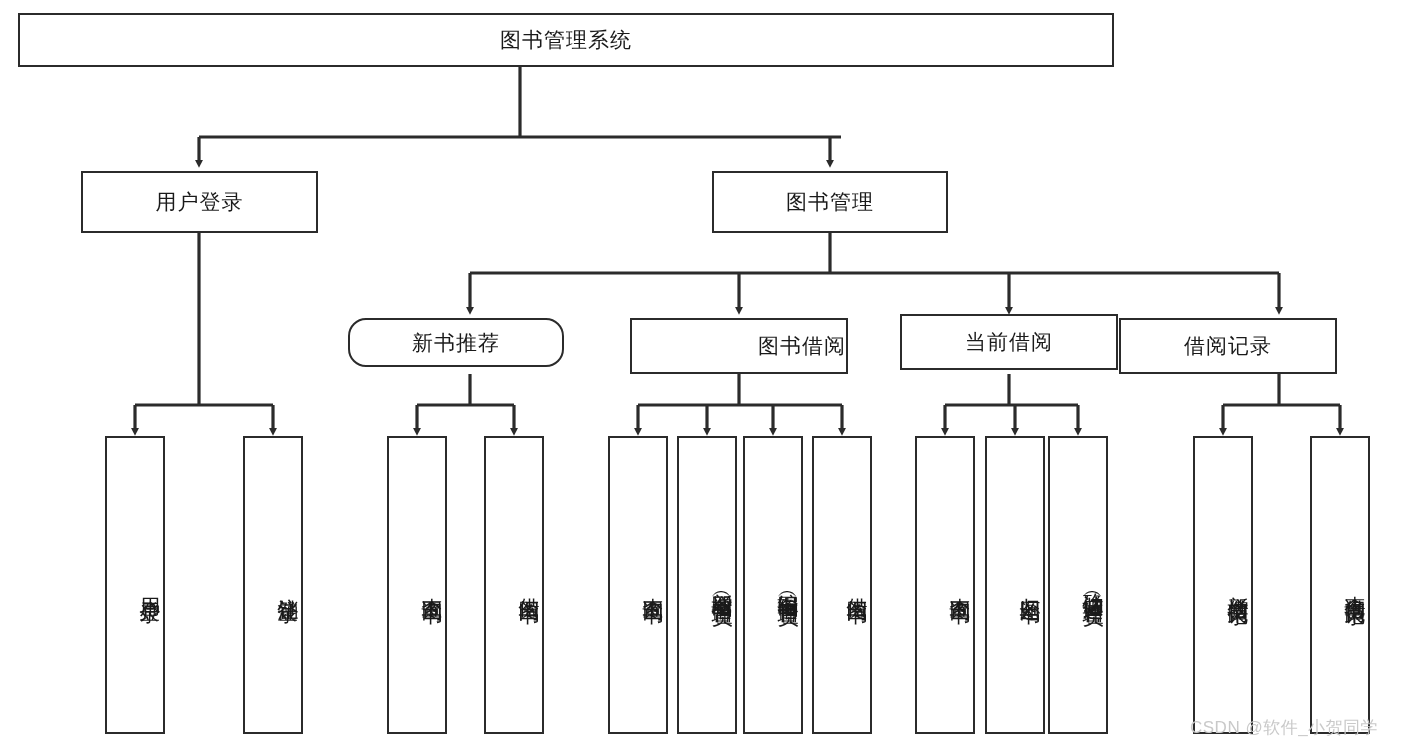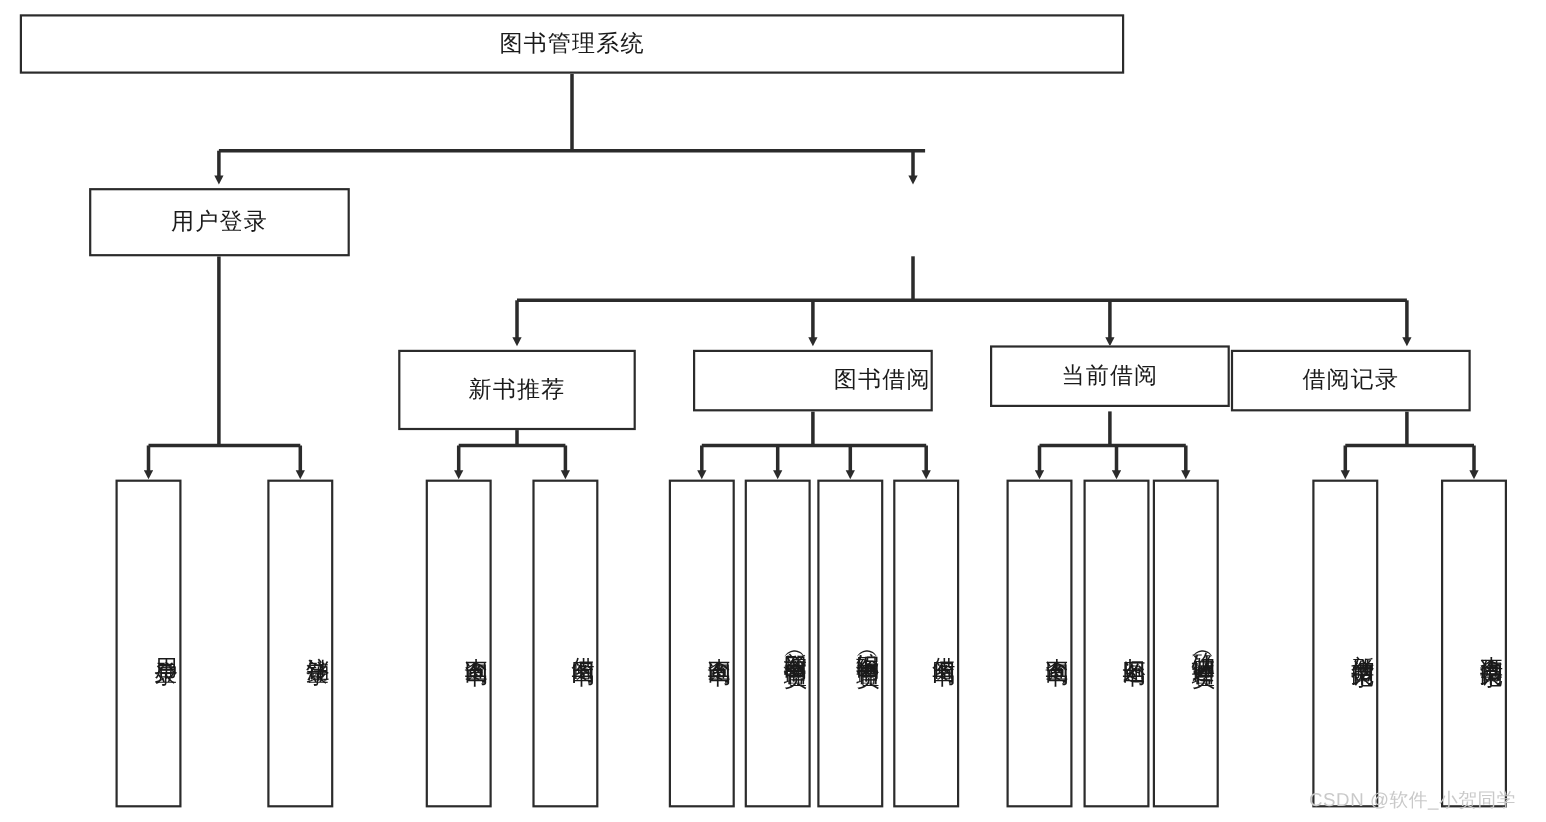--- a/index.html
+++ b/index.html
@@ -114,30 +114,33 @@
       <path d="M1015,405 L1015,429" marker-end="url(#arrowhead)"></path>
       <path d="M1078,405 L1078,429" marker-end="url(#arrowhead)"></path>
 
       <path d="M1279,374 L1279,405"></path>
       <path d="M1223,405 L1340,405"></path>
       <path d="M1223,405 L1223,429" marker-end="url(#arrowhead)"></path>
       <path d="M1340,405 L1340,429" marker-end="url(#arrowhead)"></path>
     </g>
   </svg>
 
-  <div class="node node-h" style="left:18px;top:13px;width:1004px;height:54px;">
+  <div class="node node-h" style="left:18px;top:13px;width:1096px;height:54px;">
     <span>图书管理系统</span>
   </div>
 
   <div class="node node-h" style="left:81px;top:171px;width:237px;height:62px;">
     <span>用户登录</span>
   </div>
 
-
-  <div class="node node-h" style="left:362px;top:318px;width:216px;height:73px;">
+  <div class="node node-h" style="left:712px;top:171px;width:236px;height:62px;">
+    <span>图书管理</span>
+  </div>
+
+  <div class="node node-h" style="left:348px;top:318px;width:216px;height:49px;border-radius:18px;">
     <span>新书推荐</span>
   </div>
 
   <div class="node node-h" style="left:630px;top:318px;width:218px;height:56px;justify-content:flex-end;">
     <span>图书借阅</span>
   </div>
 
   <div class="node node-h" style="left:900px;top:314px;width:218px;height:56px;">
     <span>当前借阅</span>
   </div>

